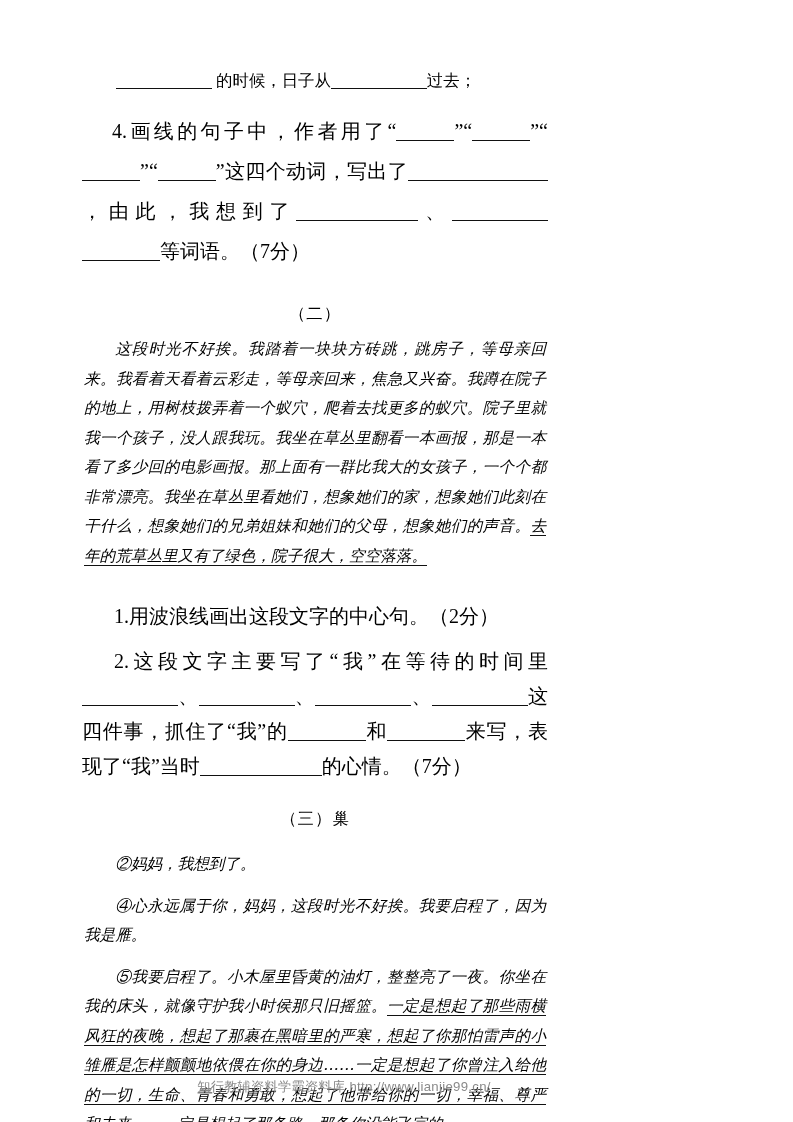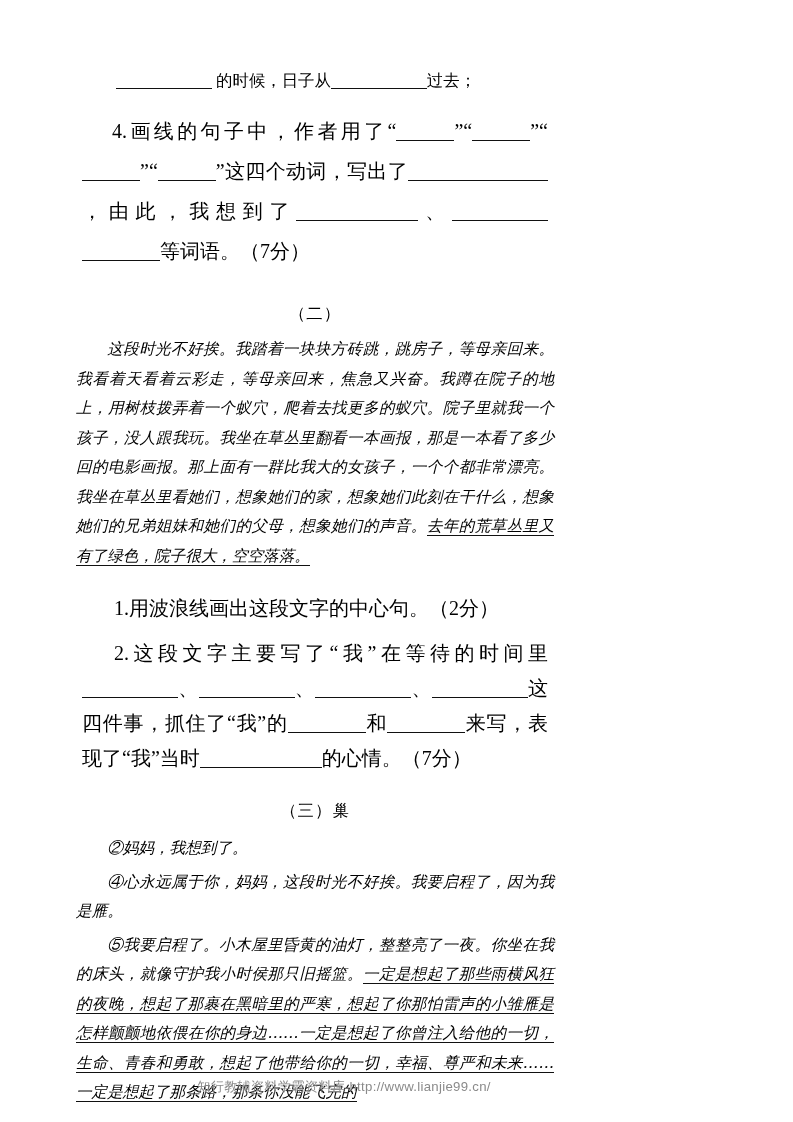--- a/index.html
+++ b/index.html
@@ -23,21 +23,21 @@
     height: 1122px;
     background: #ffffff;
     box-sizing: border-box;
     padding: 60px 104px 0 72px;
   }
   .para {
     font-size: 16.2px;
     line-height: 29.5px;
     text-align: justify;
     text-justify: inter-ideograph;
-    margin: 4px;
+    margin: 12px;
   }
   
   .kai {
     font-family: "DejaVu Serif", "Liberation Serif", serif;
     font-style: italic;
     font-size: 15.6px;
   }
   .indent2 { text-indent: 2em; }
 
   .heading {

